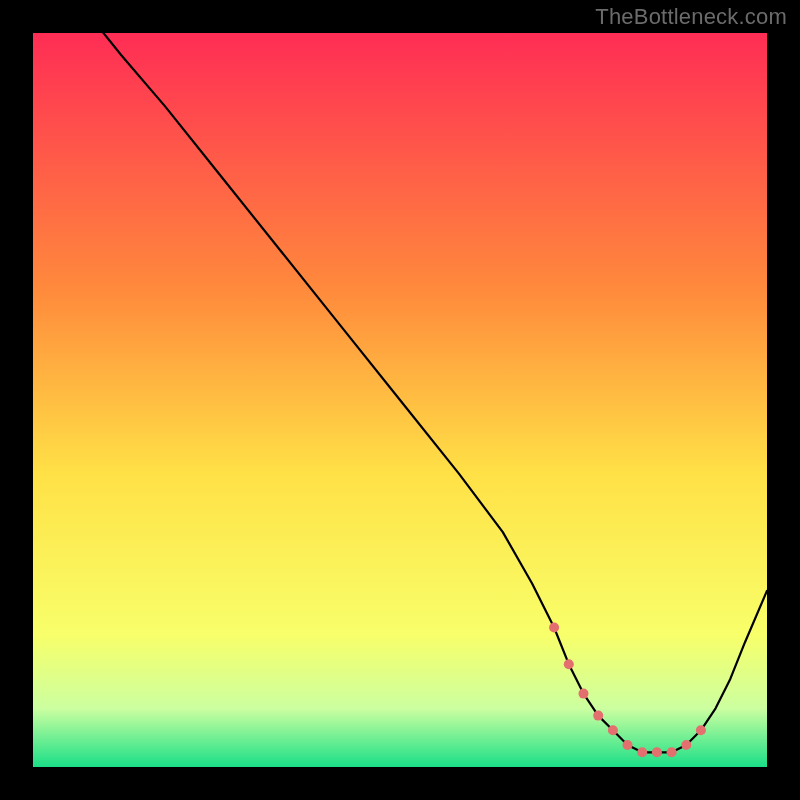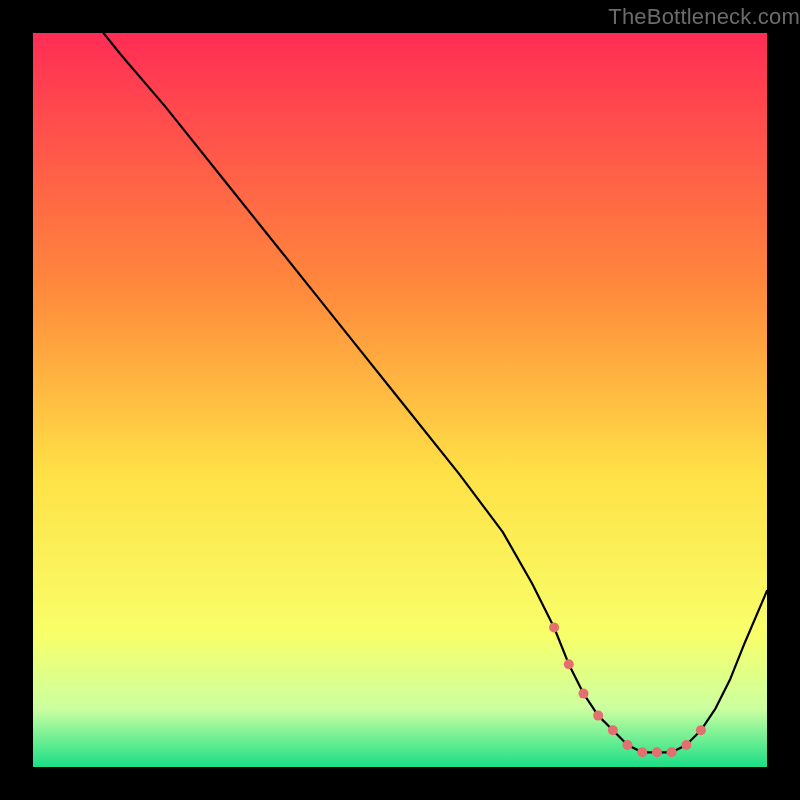--- a/index.html
+++ b/index.html
@@ -1,21 +1,21 @@
 <!DOCTYPE html>
 <html><head>
 <meta charset="utf-8">
 <style>
   * { margin: 0; padding: 0; box-sizing: border-box; }
   html, body { width: 800px; height: 800px; background: #000; overflow: hidden; }
   .container { position: relative; width: 800px; height: 800px; background: #000; }
   .attribution {
     position: absolute;
     top: 4px;
-    right: 0;
+    right: 13px;
     color: #6b6b6b;
     font-family: Arial, Helvetica, sans-serif;
     font-size: 22px;
     font-weight: 500;
     letter-spacing: 0.2px;
     margin-left: 32px;
   }
   .plot {
     position: absolute;
     left: 33px;

